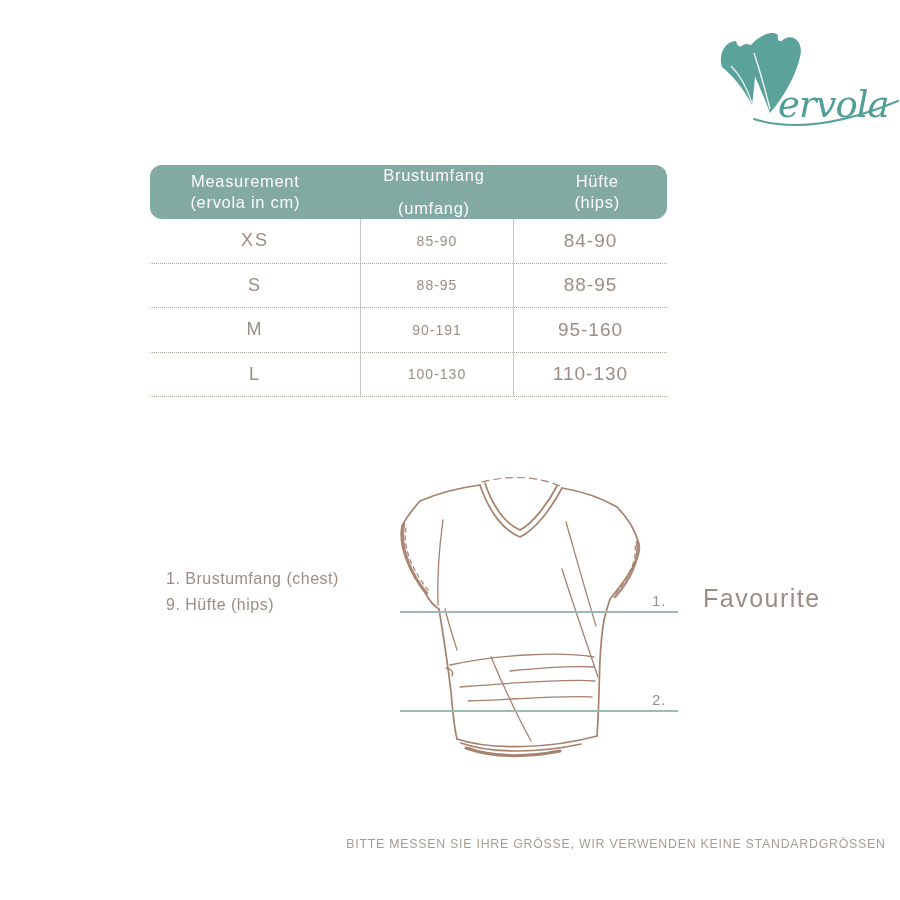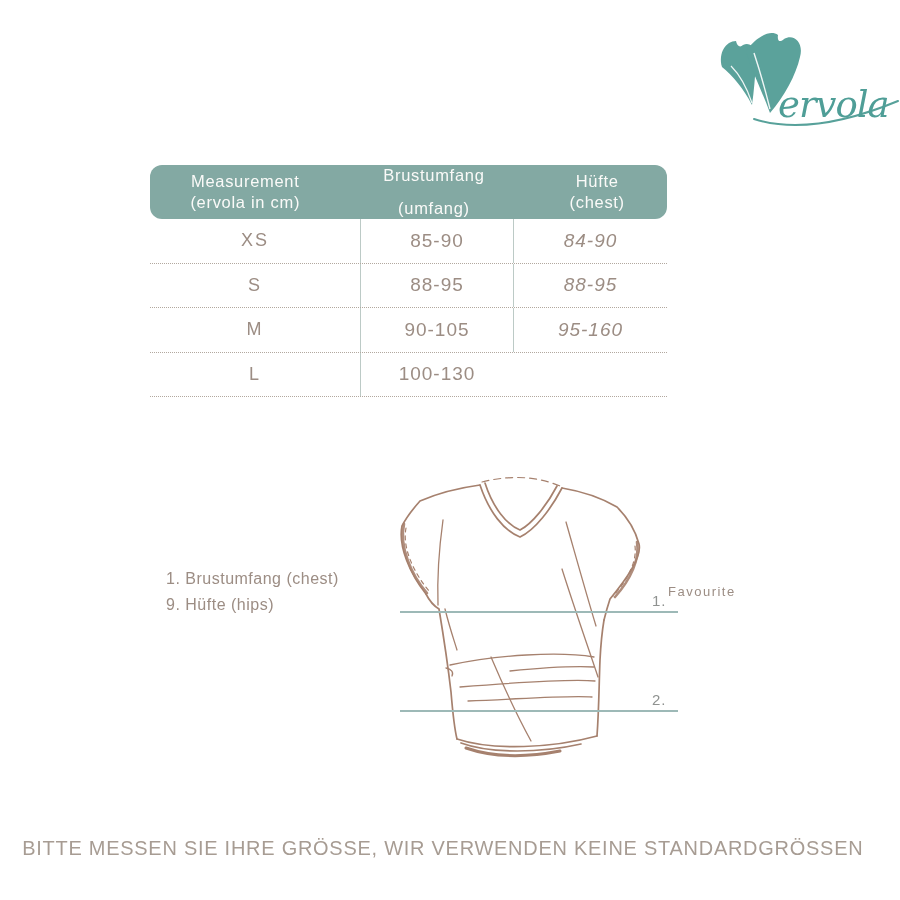--- a/index.html
+++ b/index.html
@@ -31,50 +31,50 @@
   .tbl-body{left:150px;top:219px;width:517px;}
   .trow{
     display:flex;align-items:stretch;height:44.5px;box-sizing:border-box;
     border-bottom:1.5px dotted #b2a89f;
   }
   .trow .cell{
     display:flex;align-items:center;justify-content:center;
     box-sizing:border-box;color:#9c8d84;
   }
   .cell.c1{width:210px;font-size:18px;letter-spacing:2px;}
-  .cell.c2{width:153px;border-left:1px solid #bccac6;font-size:19px;letter-spacing:1px;text-align:center;}
-  .cell.c3{width:154px;border-left:1px solid #bccac6;font-size:19px;letter-spacing:1px;font-style:italic;}
+  .cell.c2{width:153px;border-left:1px solid #bccac6;font-size:14px;letter-spacing:1px;text-align:center;}
+  .cell.c3{width:154px;border-left:1px solid #bccac6;font-size:19px;letter-spacing:1px;}
 
   
   .legend{
     left:158px;top:566px;color:#9c8d84;
     font-size:16px;line-height:26px;letter-spacing:.5px;margin-left:8px;
   }
 
   
   .shirt{left:388px;top:474px;width:292px;height:300px;}
 
   
   .mline{height:2px;background:#9db9b7;}
   .mline.l1{left:400px;top:611px;width:278px;}
   .mline.l2{left:400px;top:710px;width:278px;}
   .marker{
     color:#8f9290;font-size:15px;letter-spacing:1px;
   }
   .marker.m1{left:652px;top:592px;}
   .marker.m2{left:652px;top:691px;}
   .caption{
-    left:668px;top:584px;color:#9c8d84;
-    font-size:13px;letter-spacing:1.5px;text-align:right;
+    left:703px;top:584px;color:#9c8d84;
+    font-size:25px;letter-spacing:1.5px;text-align:right;
   }
 
   
   .footer{
-    left:0;right:0;top:836px;text-align:left;
-    color:#a79c93;font-size:21px;letter-spacing:.8px;
+    left:0;right:0;top:836px;text-align:right;
+    color:#a79c93;font-size:13px;letter-spacing:.8px;
   }
   .footer span{display:inline-block;transform:scaleX(.95);transform-origin:center;}
 </style>
 </head>
 <body>
 
 <svg class="abs logo" viewBox="0 0 205 118" xmlns="http://www.w3.org/2000/svg">
   <g>
     <path fill="#5ba29b" d="M 52,80 C 44,64 32,50 22,42 C 18,28 26,16 36,16 C 37,21 40,23 43,20 C 52,16 58,26 56,38 C 55,52 54,66 52,80 Z"></path>
     <path fill="#5ba29b" d="M 70,88 C 62,66 50,42 46,26 C 56,12 70,4 78,10 C 77,16 80,18 84,14 C 94,8 104,18 100,32 C 96,50 84,72 70,88 Z"></path>
@@ -89,43 +89,44 @@
   <div class="hcol c1">
     <span>Measurement</span>
     <span>(ervola in cm)</span>
   </div>
   <div class="hcol c2">
     <span>Brustumfang</span>
     <span>(umfang)</span>
   </div>
   <div class="hcol c3">
     <span>Hüfte</span>
-    <span>(chest)</span>
+    <span>(hips)</span>
   </div>
 </div>
 
 <div class="abs tbl-body">
   <div class="trow">
     <div class="cell c1">XS</div>
     <div class="cell c2">85-90</div>
     <div class="cell c3">84-90</div>
   </div>
   <div class="trow">
     <div class="cell c1">S</div>
     <div class="cell c2">88-95</div>
     <div class="cell c3">88-95</div>
   </div>
   <div class="trow">
     <div class="cell c1">M</div>
-    <div class="cell c2">90-105</div>
+    <div class="cell c2">90-191</div>
     <div class="cell c3">95-160</div>
   </div>
   <div class="trow">
     <div class="cell c1">L</div>
     <div class="cell c2">100-130</div>
+    <div class="cell c3">110-130</div>
   </div>
 </div>
 
 <div class="abs legend">
   <div>1. Brustumfang (chest)</div>
   <div>9. Hüfte (hips)</div>
 </div>
 
 <svg class="abs shirt" viewBox="0 0 292 300" xmlns="http://www.w3.org/2000/svg">
   <g stroke="#a6816e" fill="none" stroke-linecap="round" stroke-width="1.7">

